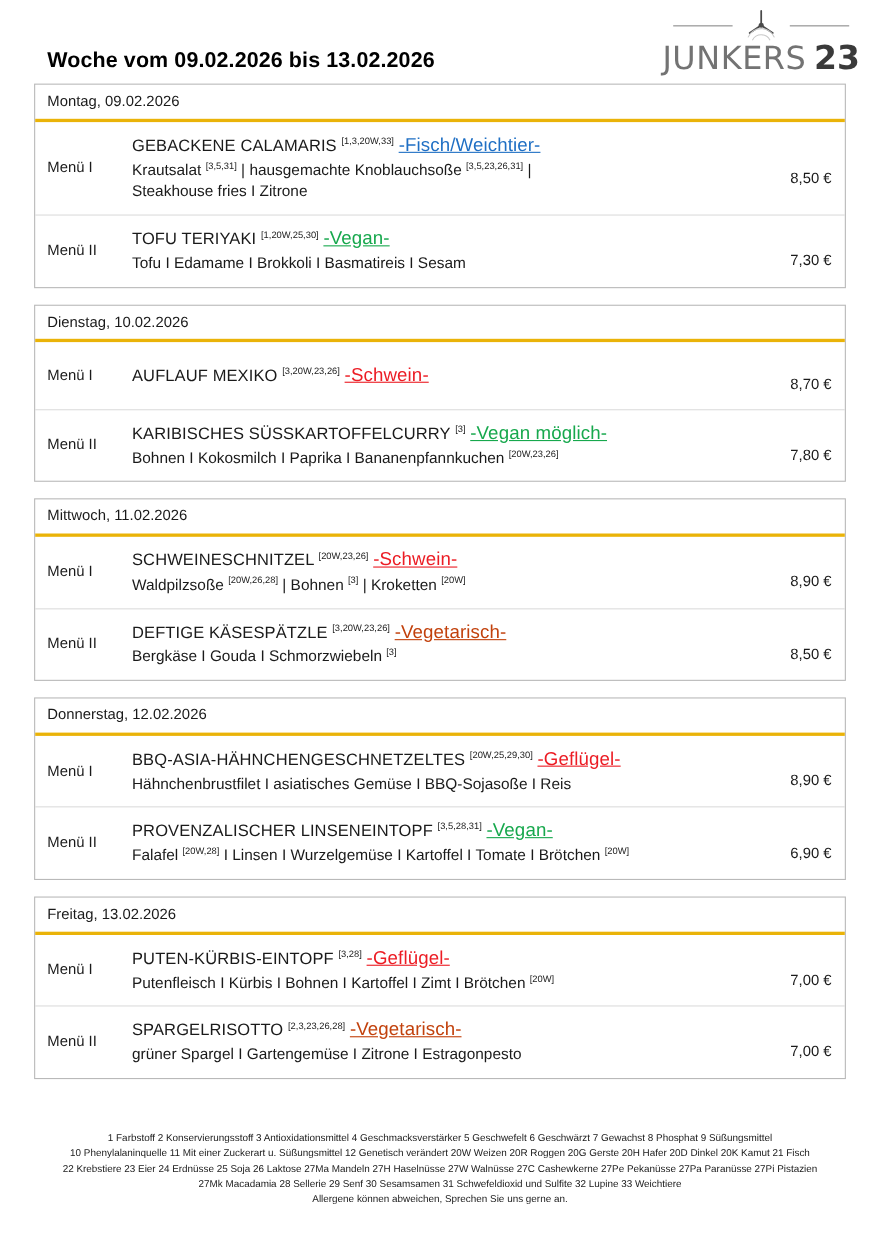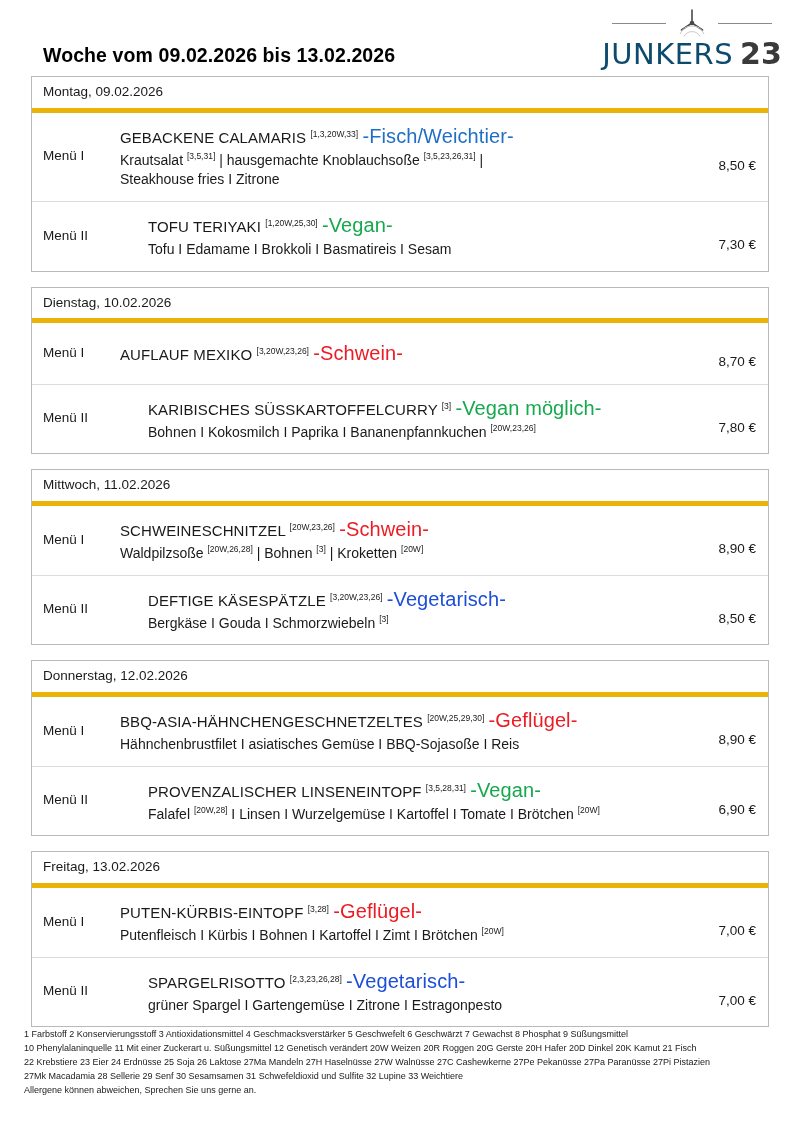--- a/index.html
+++ b/index.html
@@ -46,21 +46,21 @@
     display: flex;
     align-items: baseline;
     justify-content: center;
     gap: 7px;
     margin-top: -1px;
   }
   .logo-junkers {
     font-family: "DejaVu Sans", sans-serif;
     font-size: 29px;
     letter-spacing: 0.5px;
-    color: #0c4a6e;
+    color: #737373;
     font-weight: 400;
     line-height: 1;
   }
   .logo-23 {
     font-family: "DejaVu Sans", sans-serif;
     font-size: 30px;
     font-weight: 700;
     color: #3a3a3a;
     line-height: 1;
   }
@@ -86,31 +86,30 @@
   }
   .day {
     border: 1px solid #b9b9b9;
     margin-bottom: 15px;
     background: #fff;
   }
   .day-header {
     padding: 8px 0 8px 11px;
     font-size: 13.5px;
     color: #1a1a1a;
-    border-bottom: 5px solid #eab308;
+    border-bottom: 3px solid #eab308;
     line-height: 1.1;
   }
   .menu-row {
     display: flex;
     align-items: center;
     padding: 10px 0 11px 0;
   }
   .menu-row + .menu-row {
     border-top: 1px solid #dcdcdc;
-    gap: 28px;
   }
   .menu-label {
     flex: 0 0 88px;
     padding-left: 11px;
     font-size: 13.5px;
     color: #1a1a1a;
     line-height: 1.5;
     box-sizing: border-box;
   }
   .menu-body {
@@ -141,35 +140,36 @@
     line-height: 1.4;
     margin-top: 1px;
   }
   sup.alg {
     font-size: 8.5px;
     vertical-align: super;
     line-height: 0;
     letter-spacing: 0;
   }
   .tag {
-    font-size: 20px;
+    font-size: 17px;
     white-space: nowrap;
+    text-decoration: underline;
   }
   .tag-fisch { color: #1f6fc4; }
   .tag-vegan { color: #17a84d; }
-  .tag-vegetarisch { color: #1d4ed8; margin-top: 36px; }
+  .tag-vegetarisch { color: #c2410c; margin-top: 36px; }
   .tag-fleisch { color: #ec1c24; }
 
   
   .footer {
     position: absolute;
     left: 0;
     right: 0;
     bottom: 33px;
-    text-align: left;
+    text-align: center;
     font-size: 9px;
     line-height: 1.55;
     color: #1a1a1a;
     padding: 0 24px;
   }
   .footer div { white-space: nowrap; }
 </style>
 </head>
 <body>
 

